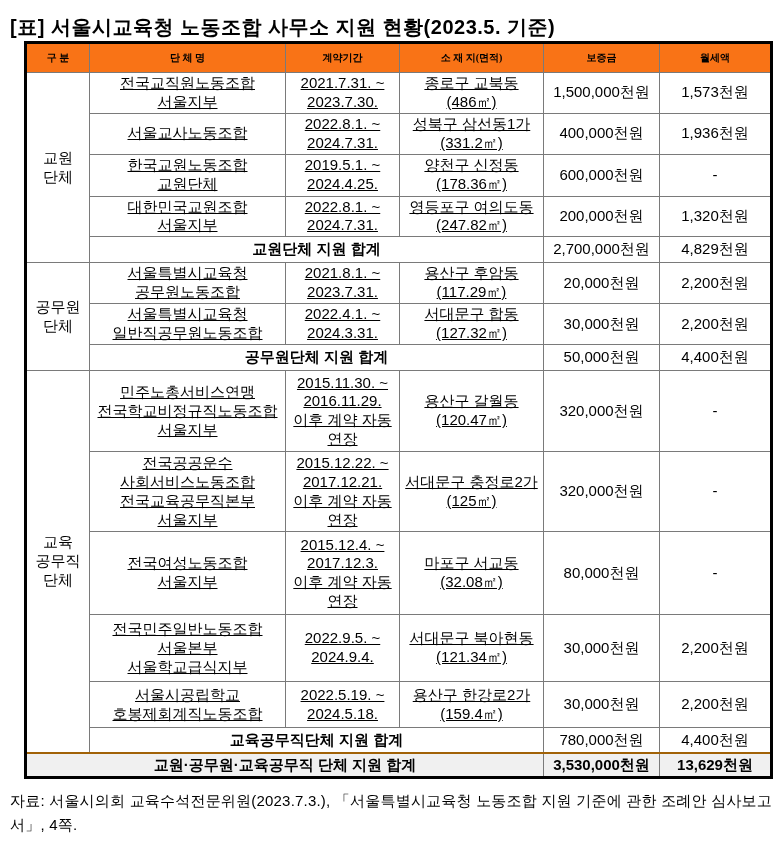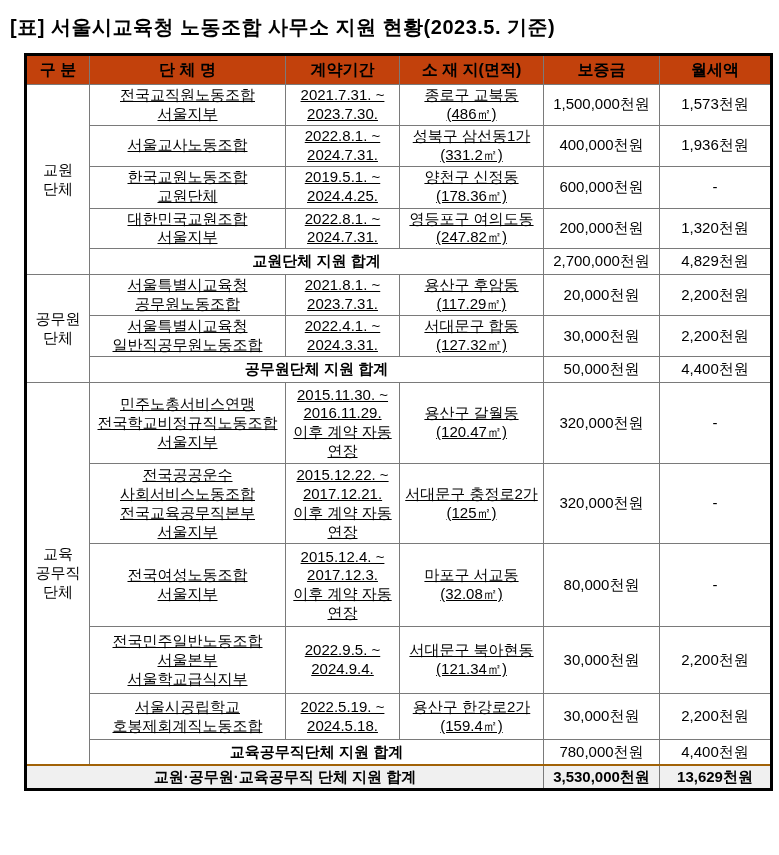--- a/index.html
+++ b/index.html
@@ -7,38 +7,38 @@
   body {
     width: 779px; height: 855px;
     font-family: "Liberation Sans", sans-serif;
     color: #000;
     overflow: hidden;
   }
   .page { width: 779px; height: 855px; position: relative; }
 
   .doc-title {
     font-size: 20px; font-weight: bold; letter-spacing: 0.5px;
-    margin: 14px 8px 12px 10px; white-space: nowrap;
+    margin: 14px 8px 0 10px; white-space: nowrap;
   }
 
   table.support-table {
     border-collapse: collapse; table-layout: fixed;
     width: 746px; margin-left: 24px;
     border: 3px solid #000;
   }
   .support-table td, .support-table th {
     border: 1px solid #7a7a7a;
     font-size: 15px; line-height: 1.26;
     padding: 1px 2px; overflow: hidden;
     text-align: center; vertical-align: middle;
     font-weight: normal;
   }
   .support-table th {
-    background: #c2410c; font-weight: bold; font-size: 16px;
-    height: 30px; white-space: pre;
+    background: #f97316; font-weight: bold; font-size: 10px;
+    height: 30px; white-space: pre; font-family: Liberation Serif, serif;
   }
   .pre { white-space: pre; text-decoration: underline; }
   .cat { white-space: pre; }
   .dep, .rent { text-align: right; padding-right: 3px; white-space: pre; }
   .b { font-weight: bold; }
   tr.subrow td.mlabel { font-weight: bold; }
   tr.totalrow td {
     background: #f0f0f0; font-weight: bold;
     border-top: 2px solid #a16207;
   }
@@ -220,14 +220,15 @@
     </tr>
 
     <tr class="totalrow" style="height:25px">
       <td colspan="4">교원·공무원·교육공무직 단체 지원 합계</td>
       <td class="dep">3,530,000천원</td>
       <td class="rent">13,629천원</td>
     </tr>
   </tbody>
     </table>
 
+  <div class="source-note">자료: 서울시의회 교육수석전문위원(2023.7.3.), 「서울특별시교육청 노동조합 지원 기준에 관한 조례안 심사보고서」, 4쪽.</div>
 
 </div>
 
 </body></html>

